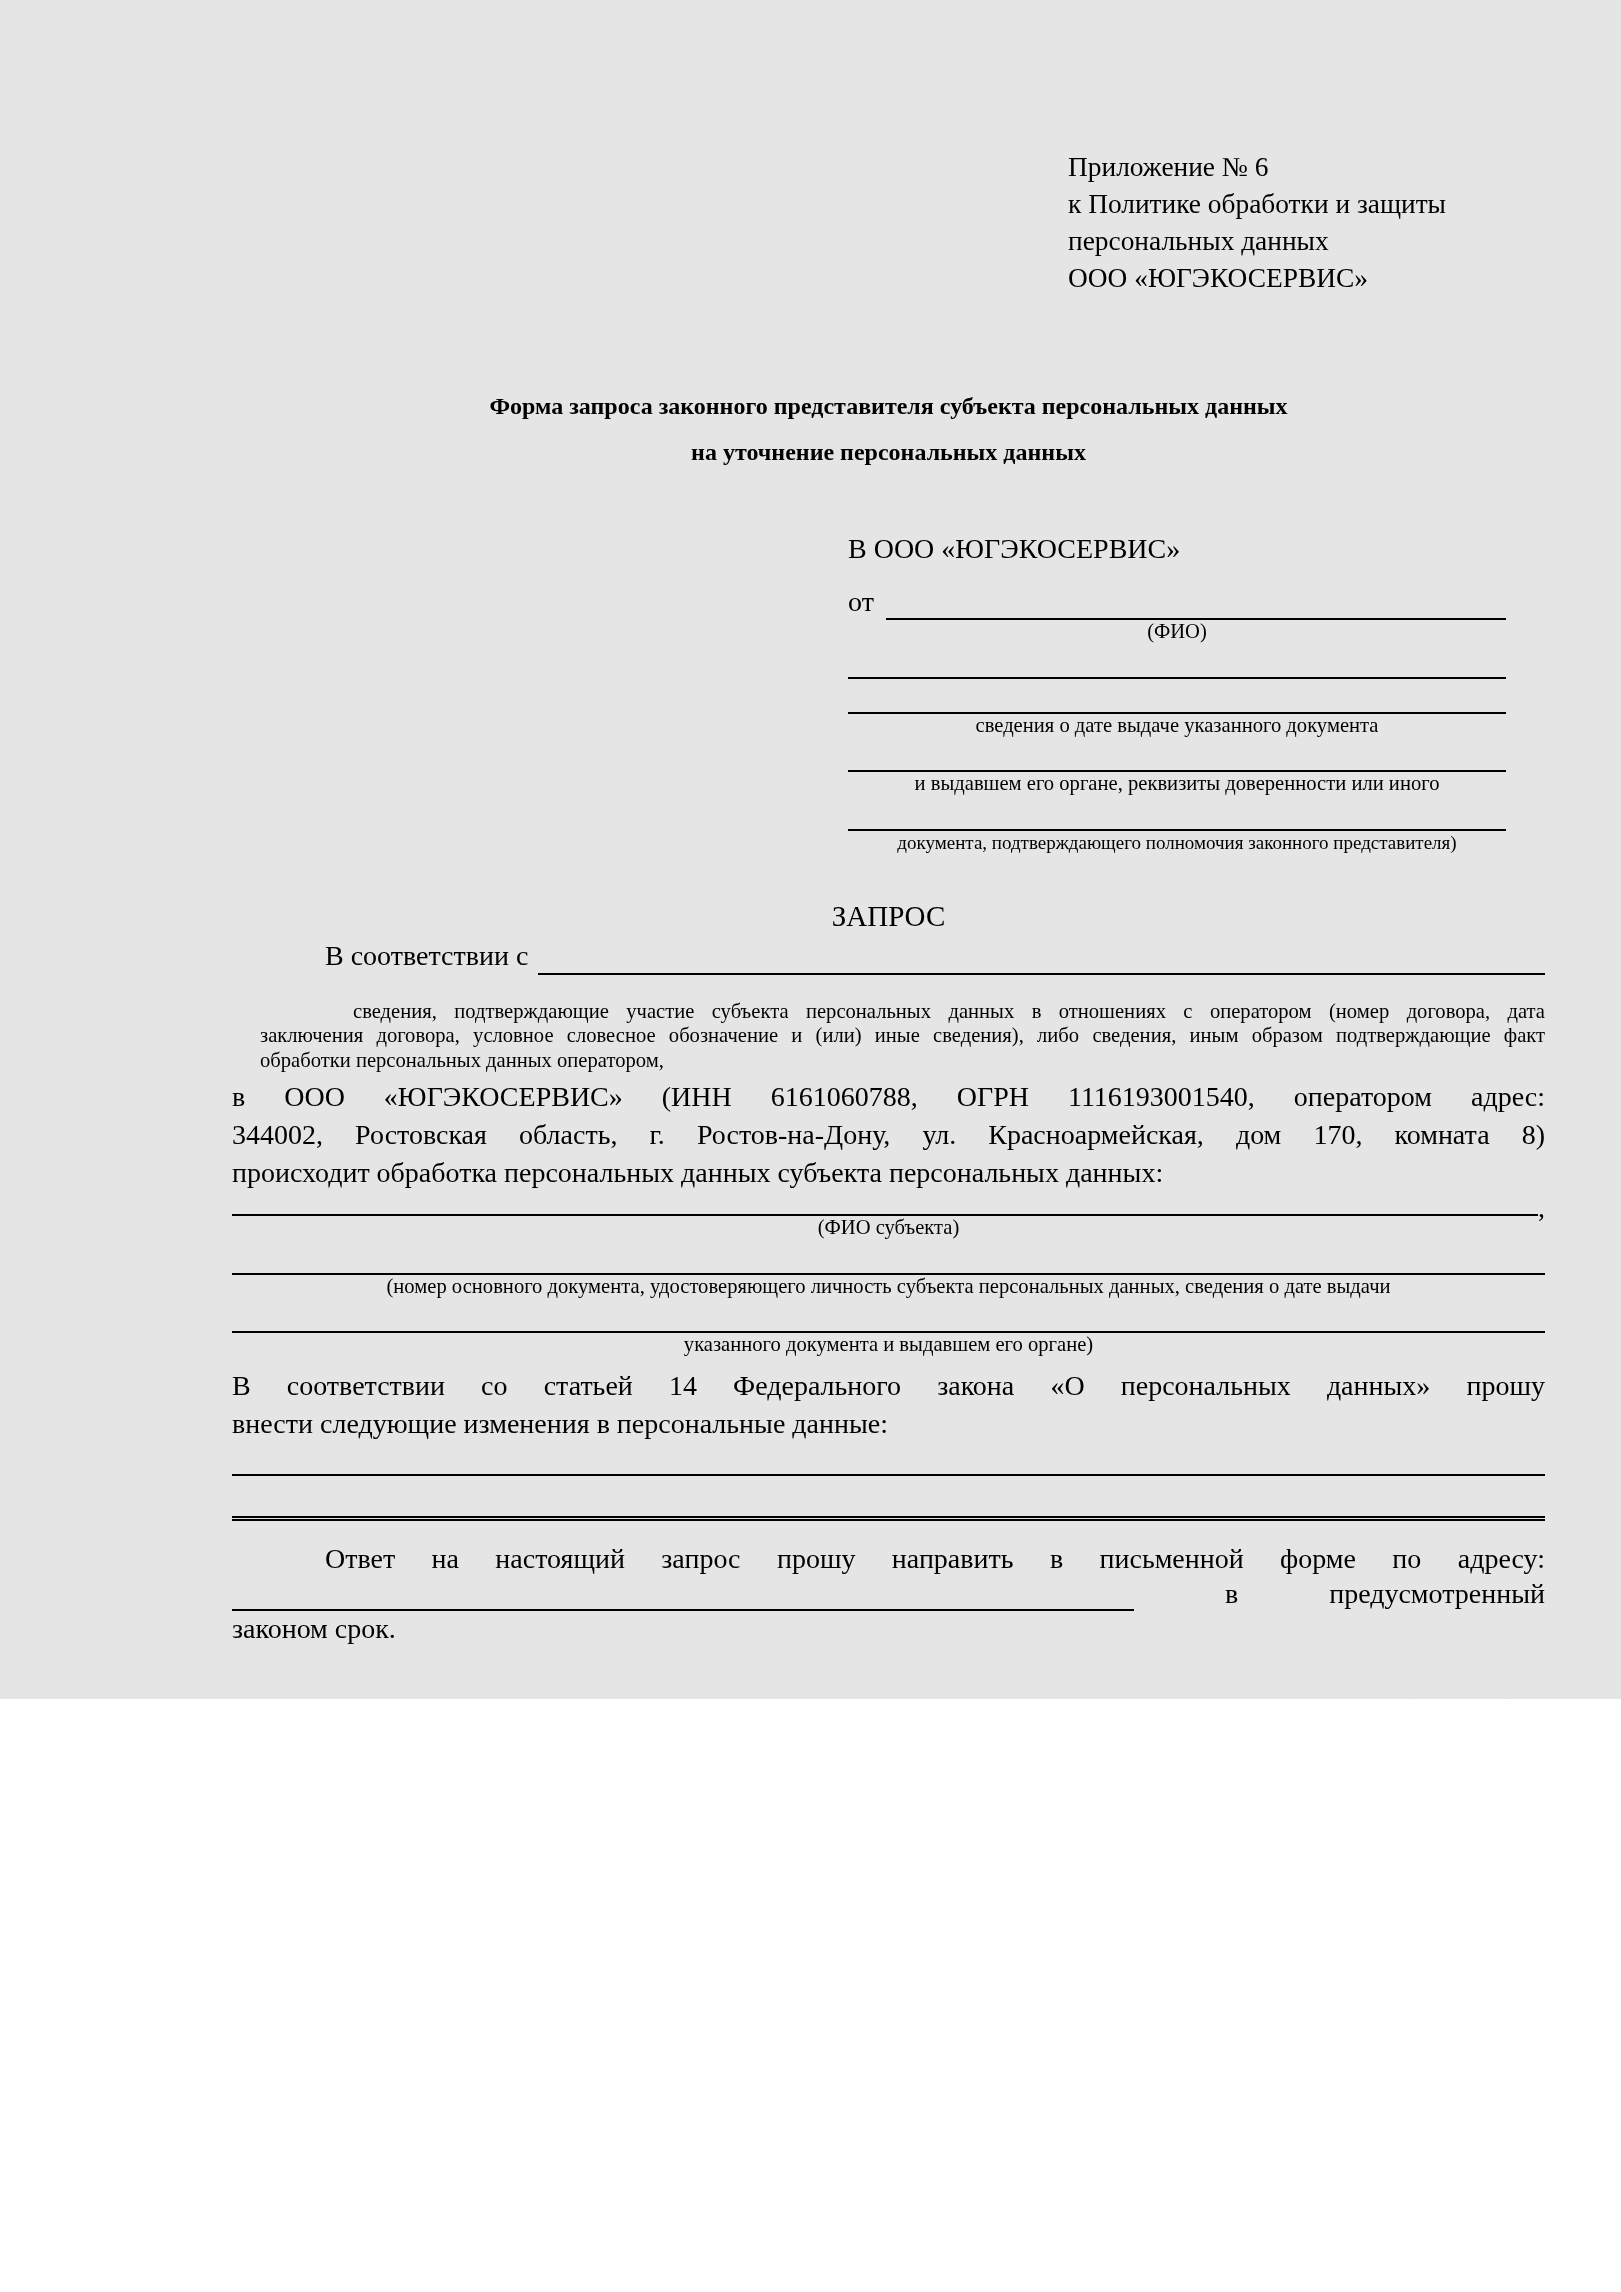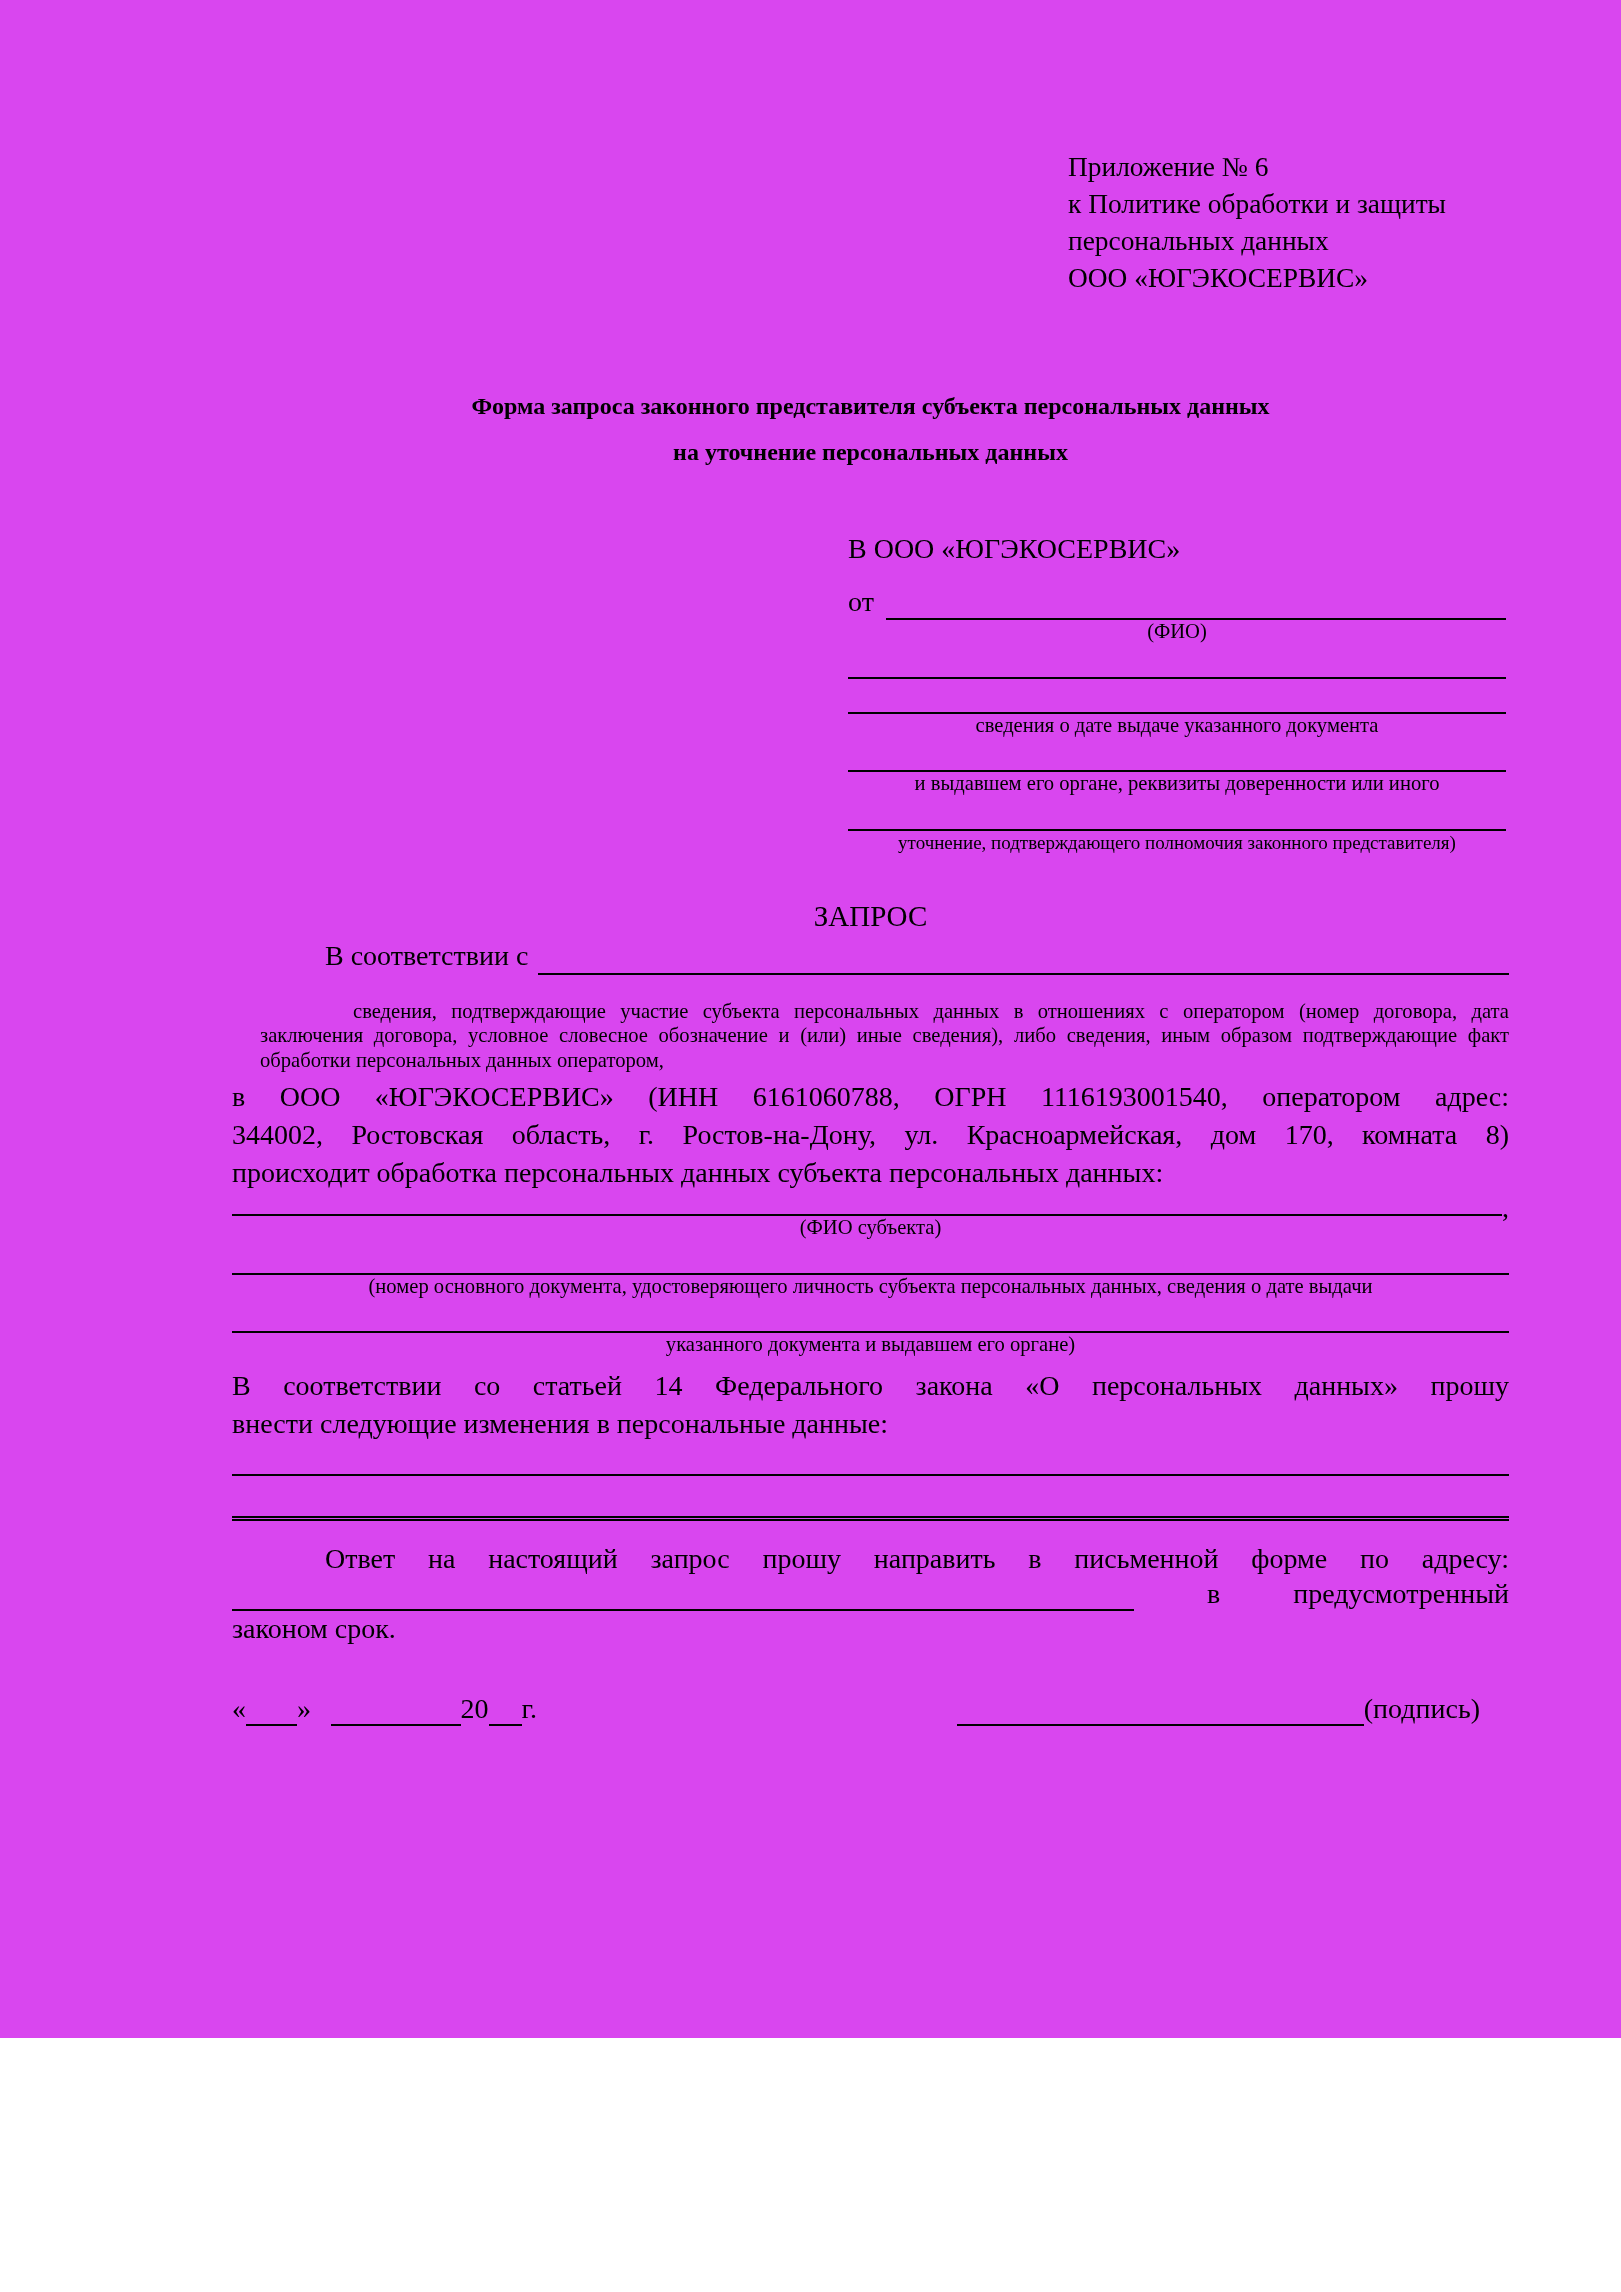--- a/index.html
+++ b/index.html
@@ -1,24 +1,24 @@
 <!DOCTYPE html>
 <html><head>
 <meta charset="utf-8">
 <style>
   * { box-sizing: border-box; margin: 0; padding: 0; }
   html, body { background: #ffffff; }
   .page {
     position: relative;
     width: 1621px;
-    height: 2038px;
-    background: #d946ef;
+    height: 1699px;
+    background: #e5e5e5;
     color: #000000;
     font-family: "Liberation Serif", "DejaVu Serif", serif;
-    padding: 149px 112px 0 232px;
+    padding: 149px 76px 0 232px;
     overflow: hidden;
   }
   
   .annex { margin-left: 836px; font-size: 27.4px; line-height: 37px; }
   
   .title { margin-top: 86px; text-align: center; font-weight: bold; font-size: 24px; line-height: 46px; }
   
   .addr { margin-left: 616px; width: 658px; margin-top: 55px; font-size: 28px; line-height: 37px; }
   .addr-from { display: flex; align-items: flex-end; margin-top: 16px; }
   .addr-from .from-label { white-space: pre; }
@@ -83,21 +83,21 @@
 
     <div class="ufield"></div>
 
     <div class="ufield"></div>
     <div class="caption">сведения о дате выдаче указанного документа</div>
 
     <div class="ufield"></div>
     <div class="caption">и выдавшем его органе, реквизиты доверенности или иного</div>
 
     <div class="ufield"></div>
-    <div class="caption cap-small">уточнение, подтверждающего полномочия законного представителя)</div>
+    <div class="caption cap-small">документа, подтверждающего полномочия законного представителя)</div>
   </div>
 
   <div class="heading">ЗАПРОС</div>
 
   <div class="intro">
     <span class="intro-label">В соответствии с</span>
     <span class="fill"></span>
   </div>
 
   <div class="footnote">

